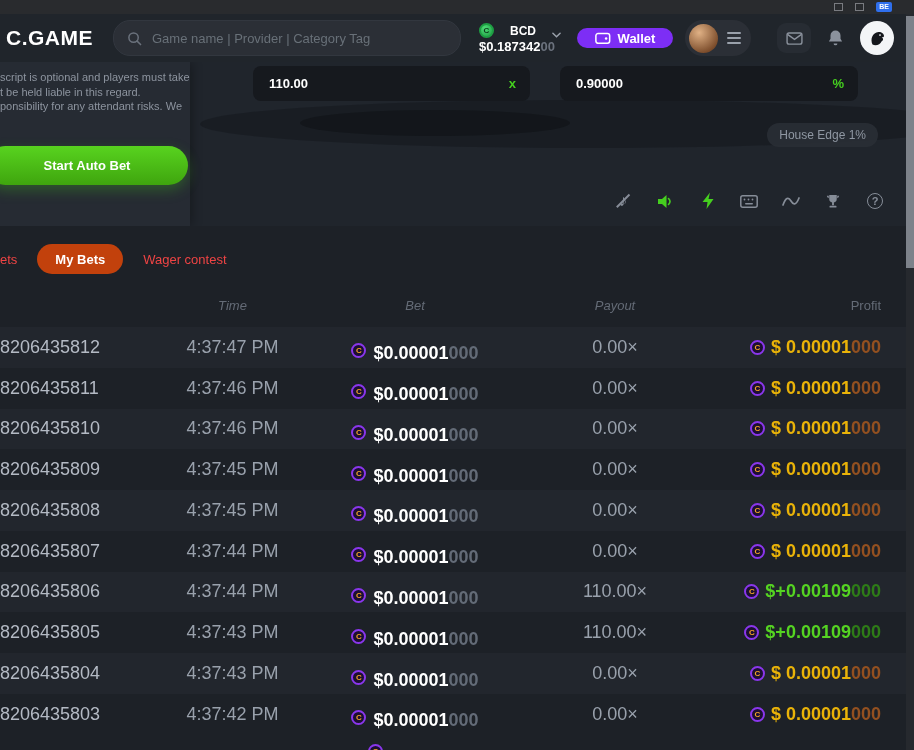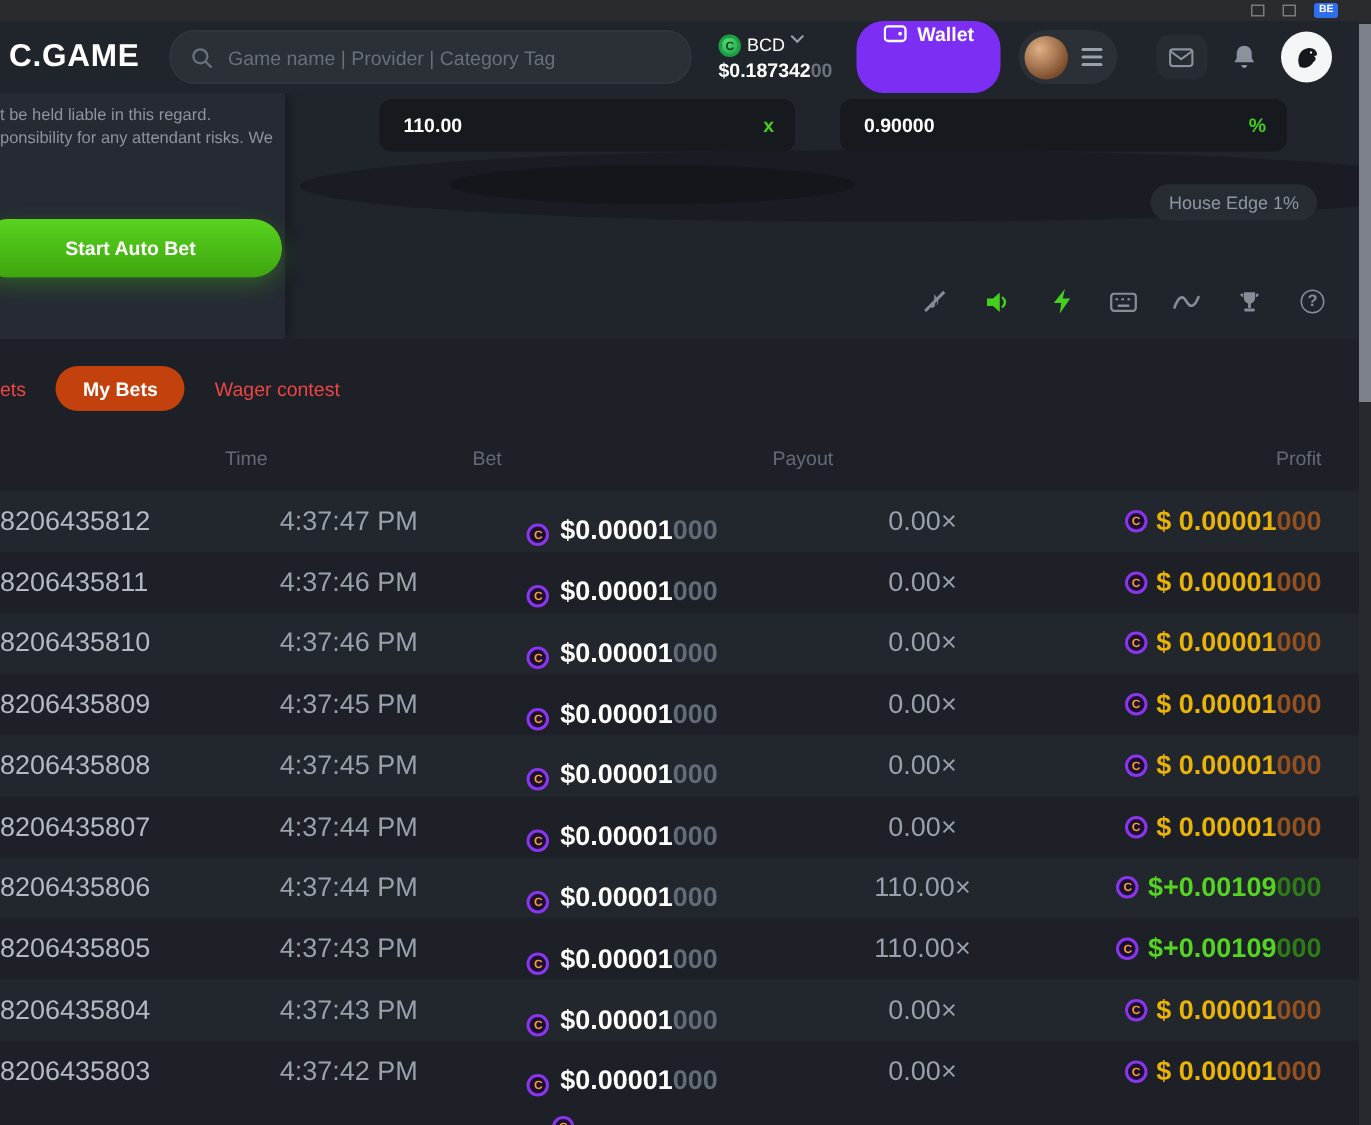--- a/index.html
+++ b/index.html
@@ -12,30 +12,30 @@
   .win-glyph{width:7px;height:6px;border:1px solid #8d9095;opacity:.8;}
   .ext-badge{background:#2f6fed;color:#fff;font-size:7px;font-weight:bold;border-radius:2px;padding:1px 3px;line-height:8px;}
   
   .header{position:absolute;top:14px;left:0;right:6px;height:48px;background:#20252b;display:flex;align-items:center;}
   .logo{margin-left:6px;font-size:21px;font-weight:bold;color:#fff;letter-spacing:.5px;white-space:nowrap;}
   .search{margin-left:20px;width:320px;height:34px;border-radius:17px;background:#2b2f36;border:1px solid #32373f;
           display:flex;align-items:center;padding:0 13px;gap:8px;flex:none;}
   .search input{background:transparent;border:none;outline:none;color:#c6ccd4;font-size:13px;width:100%;font-family:inherit;}
   .search input::placeholder{color:#687078;}
   .currency{margin-left:18px;display:flex;flex-direction:column;gap:1px;cursor:pointer;flex:none;}
-  .cur-top{display:flex;align-items:flex-start;gap:4px;font-size:12px;font-weight:normal;color:#fff;}
+  .cur-top{display:flex;align-items:flex-end;gap:16px;font-size:12px;font-weight:bold;color:#fff;}
   .cur-bal{font-size:13px;font-weight:bold;color:#fff;white-space:nowrap;}
   .cur-bal .dim{color:#6b727d;}
   .coin{width:15px;height:15px;border-radius:50%;background:#1c0f33;border:2px solid #8a36ec;
         color:#f7a426;font-size:8px;font-weight:bold;display:inline-flex;align-items:center;justify-content:center;
         box-sizing:border-box;flex:none;}
   .coin::before{content:"C";}
   .coin.green{background:radial-gradient(circle at 35% 30%,#4fdc77,#1e9e43);border-color:#1e9e43;color:#0c3a1c;}
-  .wallet-btn{margin-left:16px;width:96px;height:48px;border-radius:18px;background:#7d2ef5;border:none;cursor:pointer;
-              display:flex;justify-content:center;gap:7px;color:#fff;font-size:13px;font-weight:bold;
+  .wallet-btn{margin-left:16px;width:96px;height:20px;border-radius:18px;background:#7d2ef5;border:none;cursor:pointer;
+              display:flex;align-items:center;justify-content:center;gap:7px;color:#fff;font-size:13px;font-weight:bold;
               font-family:inherit;flex:none;}
   .profile-pill{margin-left:12px;height:36px;border-radius:18px;background:#2b2f36;display:flex;align-items:center;
                 padding:0 10px 0 4px;gap:9px;cursor:pointer;flex:none;}
   .avatar{width:29px;height:29px;border-radius:50%;background:radial-gradient(circle at 35% 30%,#e0b185,#7a4b2a 75%);}
   .hamburger{display:flex;flex-direction:column;gap:3px;}
   .hamburger span{width:14px;height:2px;background:#9aa1ab;border-radius:1px;}
   .msg-btn{margin-left:26px;width:34px;height:30px;border-radius:9px;background:#272c33;display:flex;align-items:center;
            justify-content:center;cursor:pointer;flex:none;}
   .bell-btn{margin-left:16px;cursor:pointer;display:flex;flex:none;}
   .avatar-white{margin-left:16px;width:34px;height:34px;border-radius:50%;background:#f3f5f7;display:flex;
@@ -65,28 +65,28 @@
            display:flex;align-items:center;justify-content:center;box-sizing:border-box;}
   .q-glyph::before{content:"?";}
   
   .bets{position:absolute;top:226px;left:0;right:0;bottom:0;background:#1d2127;}
   .tabs{position:absolute;top:18px;left:0;display:flex;align-items:center;gap:20px;}
   .tab{color:#ef4444;font-size:13px;cursor:pointer;}
   .tab.active{background:#c2410c;color:#fff;font-weight:bold;height:30px;border-radius:16px;padding:0 18px;
               display:flex;align-items:center;}
   .thead,.trow{display:grid;grid-template-columns:150px 165px 200px 200px 1fr;padding-right:33px;box-sizing:border-box;}
   .thead{position:absolute;top:72px;left:0;right:0;color:#646b76;font-size:13px;}
-  .thead .c-time,.thead .c-bet,.thead .c-payout{}
+  .thead .c-time,.thead .c-bet,.thead .c-payout{text-align:center;font-style:italic;}
   .thead .c-profit{text-align:right;}
   .tbody{position:absolute;top:101px;left:0;right:0;bottom:0;overflow:hidden;}
   .trow{height:40.78px;align-items:center;font-size:18px;}
   .trow.alt{background:#22262d;}
   .cell.id{color:#b4bac4;}
   .cell.time{color:#99a1ac;text-align:center;}
-  .cell.bet{display:flex;justify-content:center;align-items:flex-end;gap:7px;margin-top:13px;}
+  .cell.bet{display:flex;justify-content:center;align-items:flex-start;gap:7px;margin-top:13px;}
   .cell.bet b{color:#fff;}
   .cell.bet .dim{color:#636b77;font-weight:bold;}
   .cell.payout{color:#99a1ac;text-align:center;}
   .cell.profit{display:flex;justify-content:flex-end;align-items:center;gap:6px;}
   .cell.profit b{color:#eab308;}
   .cell.profit .pdim{color:#935020;font-weight:bold;}
   .trow.win .cell.profit b{color:#55d422;}
   .trow.win .cell.profit .pdim{color:#2e7c17;}
   .partial-coin{position:absolute;left:368px;top:518px;}
   
@@ -232,20 +232,21 @@
             <rect x="4.8" y="13.5" width="7.4" height="2" rx="0.6" fill="#868d98"></rect>
           </svg>
       </span>
       <span class="tool">
           <span class="q-glyph"></span>
         </span>
     </div>
 
     <div class="left-panel">
       <div class="disclaimer">
+        <div>script is optional and players must take</div>
         <div>t be held liable in this regard.</div>
         <div>ponsibility for any attendant risks. We</div>
       </div>
       <button class="start-btn">Start Auto Bet</button>
     </div>
   </div>
 
   <div class="bets">
     <div class="tabs">
       <span class="tab">ets</span>

